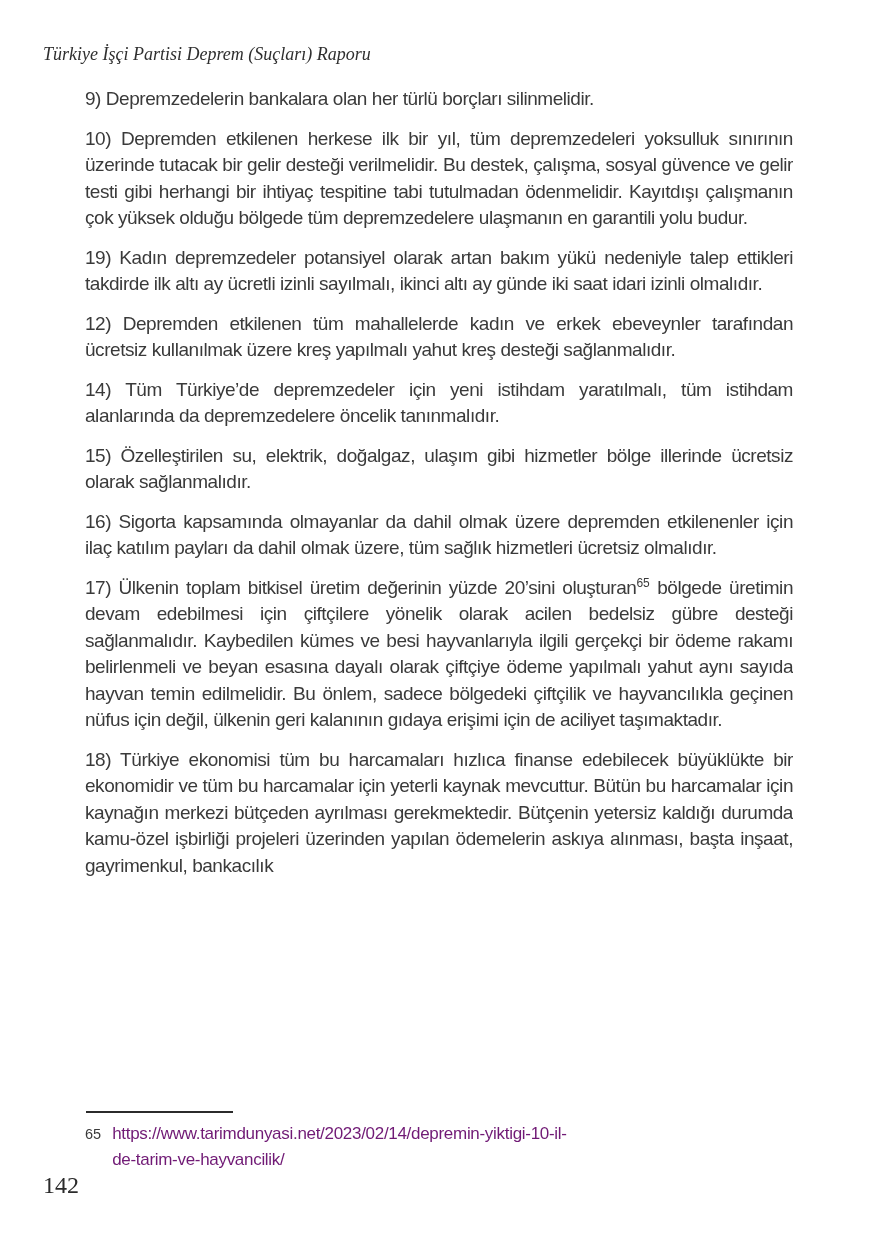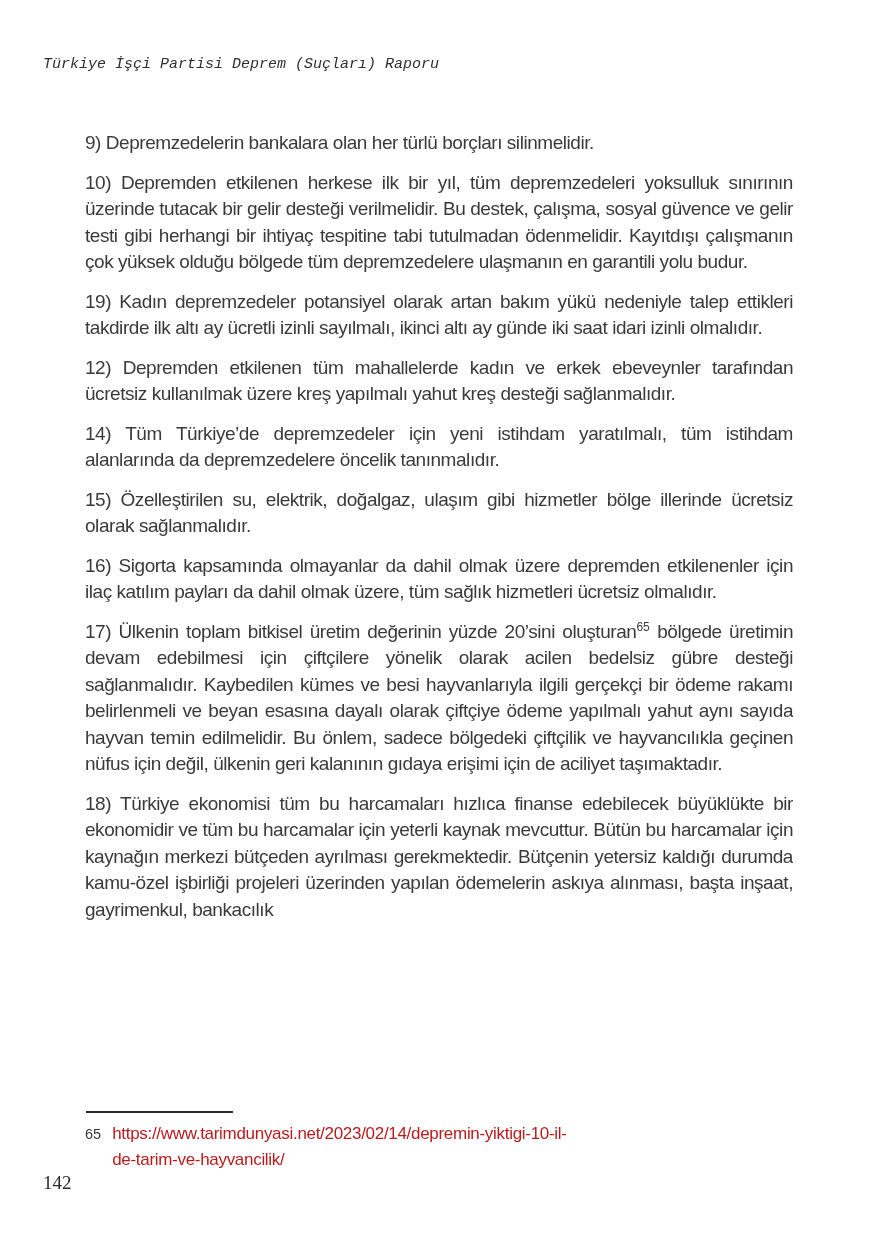--- a/index.html
+++ b/index.html
@@ -12,35 +12,34 @@
     width: 877px;
     height: 1241px;
     background: #ffffff;
     overflow: hidden;
     font-family: "Liberation Sans", sans-serif;
     color: #3a3a3a;
   }
   .running-header {
     position: absolute;
     left: 43px;
-    top: 56px;
-    font-family: Liberation Mono, monospace;
+    top: 44px;
+    font-family: Liberation Serif, serif;
     font-style: italic;
-    font-size: 15px;
+    font-size: 18px;
     color: #2f2f2f;
     white-space: nowrap;
   }
   .body-text {
     position: absolute;
     left: 85px;
     top: 86px;
     width: 708px;
     max-height: 1014px;
     overflow: hidden;
-    margin-top: 44px;
   }
   .para {
     margin: 0 0 13px 0;
     font-size: 19px;
     line-height: 26.5px;
     letter-spacing: -0.45px;
     text-align: justify;
     color: #3a3a3a;
   }
   .para sup {
@@ -70,31 +69,31 @@
     line-height: 25px;
     margin-right: 11px;
     padding-top: 1px;
     color: #3a3a3a;
     flex: 0 0 auto;
   }
   .footnote-lines {
     font-size: 17px;
     line-height: 25.5px;
     letter-spacing: -0.3px;
-    color: #b91c1c;
+    color: #701a75;
   }
   .footnote-line {
     white-space: nowrap;
   }
   .page-number {
     position: absolute;
     left: 43px;
     top: 1172px;
     font-family: "Liberation Serif", serif;
-    font-size: 19px;
+    font-size: 24px;
     color: #2b2b2b;
   }
 </style>
 </head>
 <body>
 
 <div class="page">
 
   <div class="running-header">Türkiye İşçi Partisi Deprem (Suçları) Raporu</div>
 

